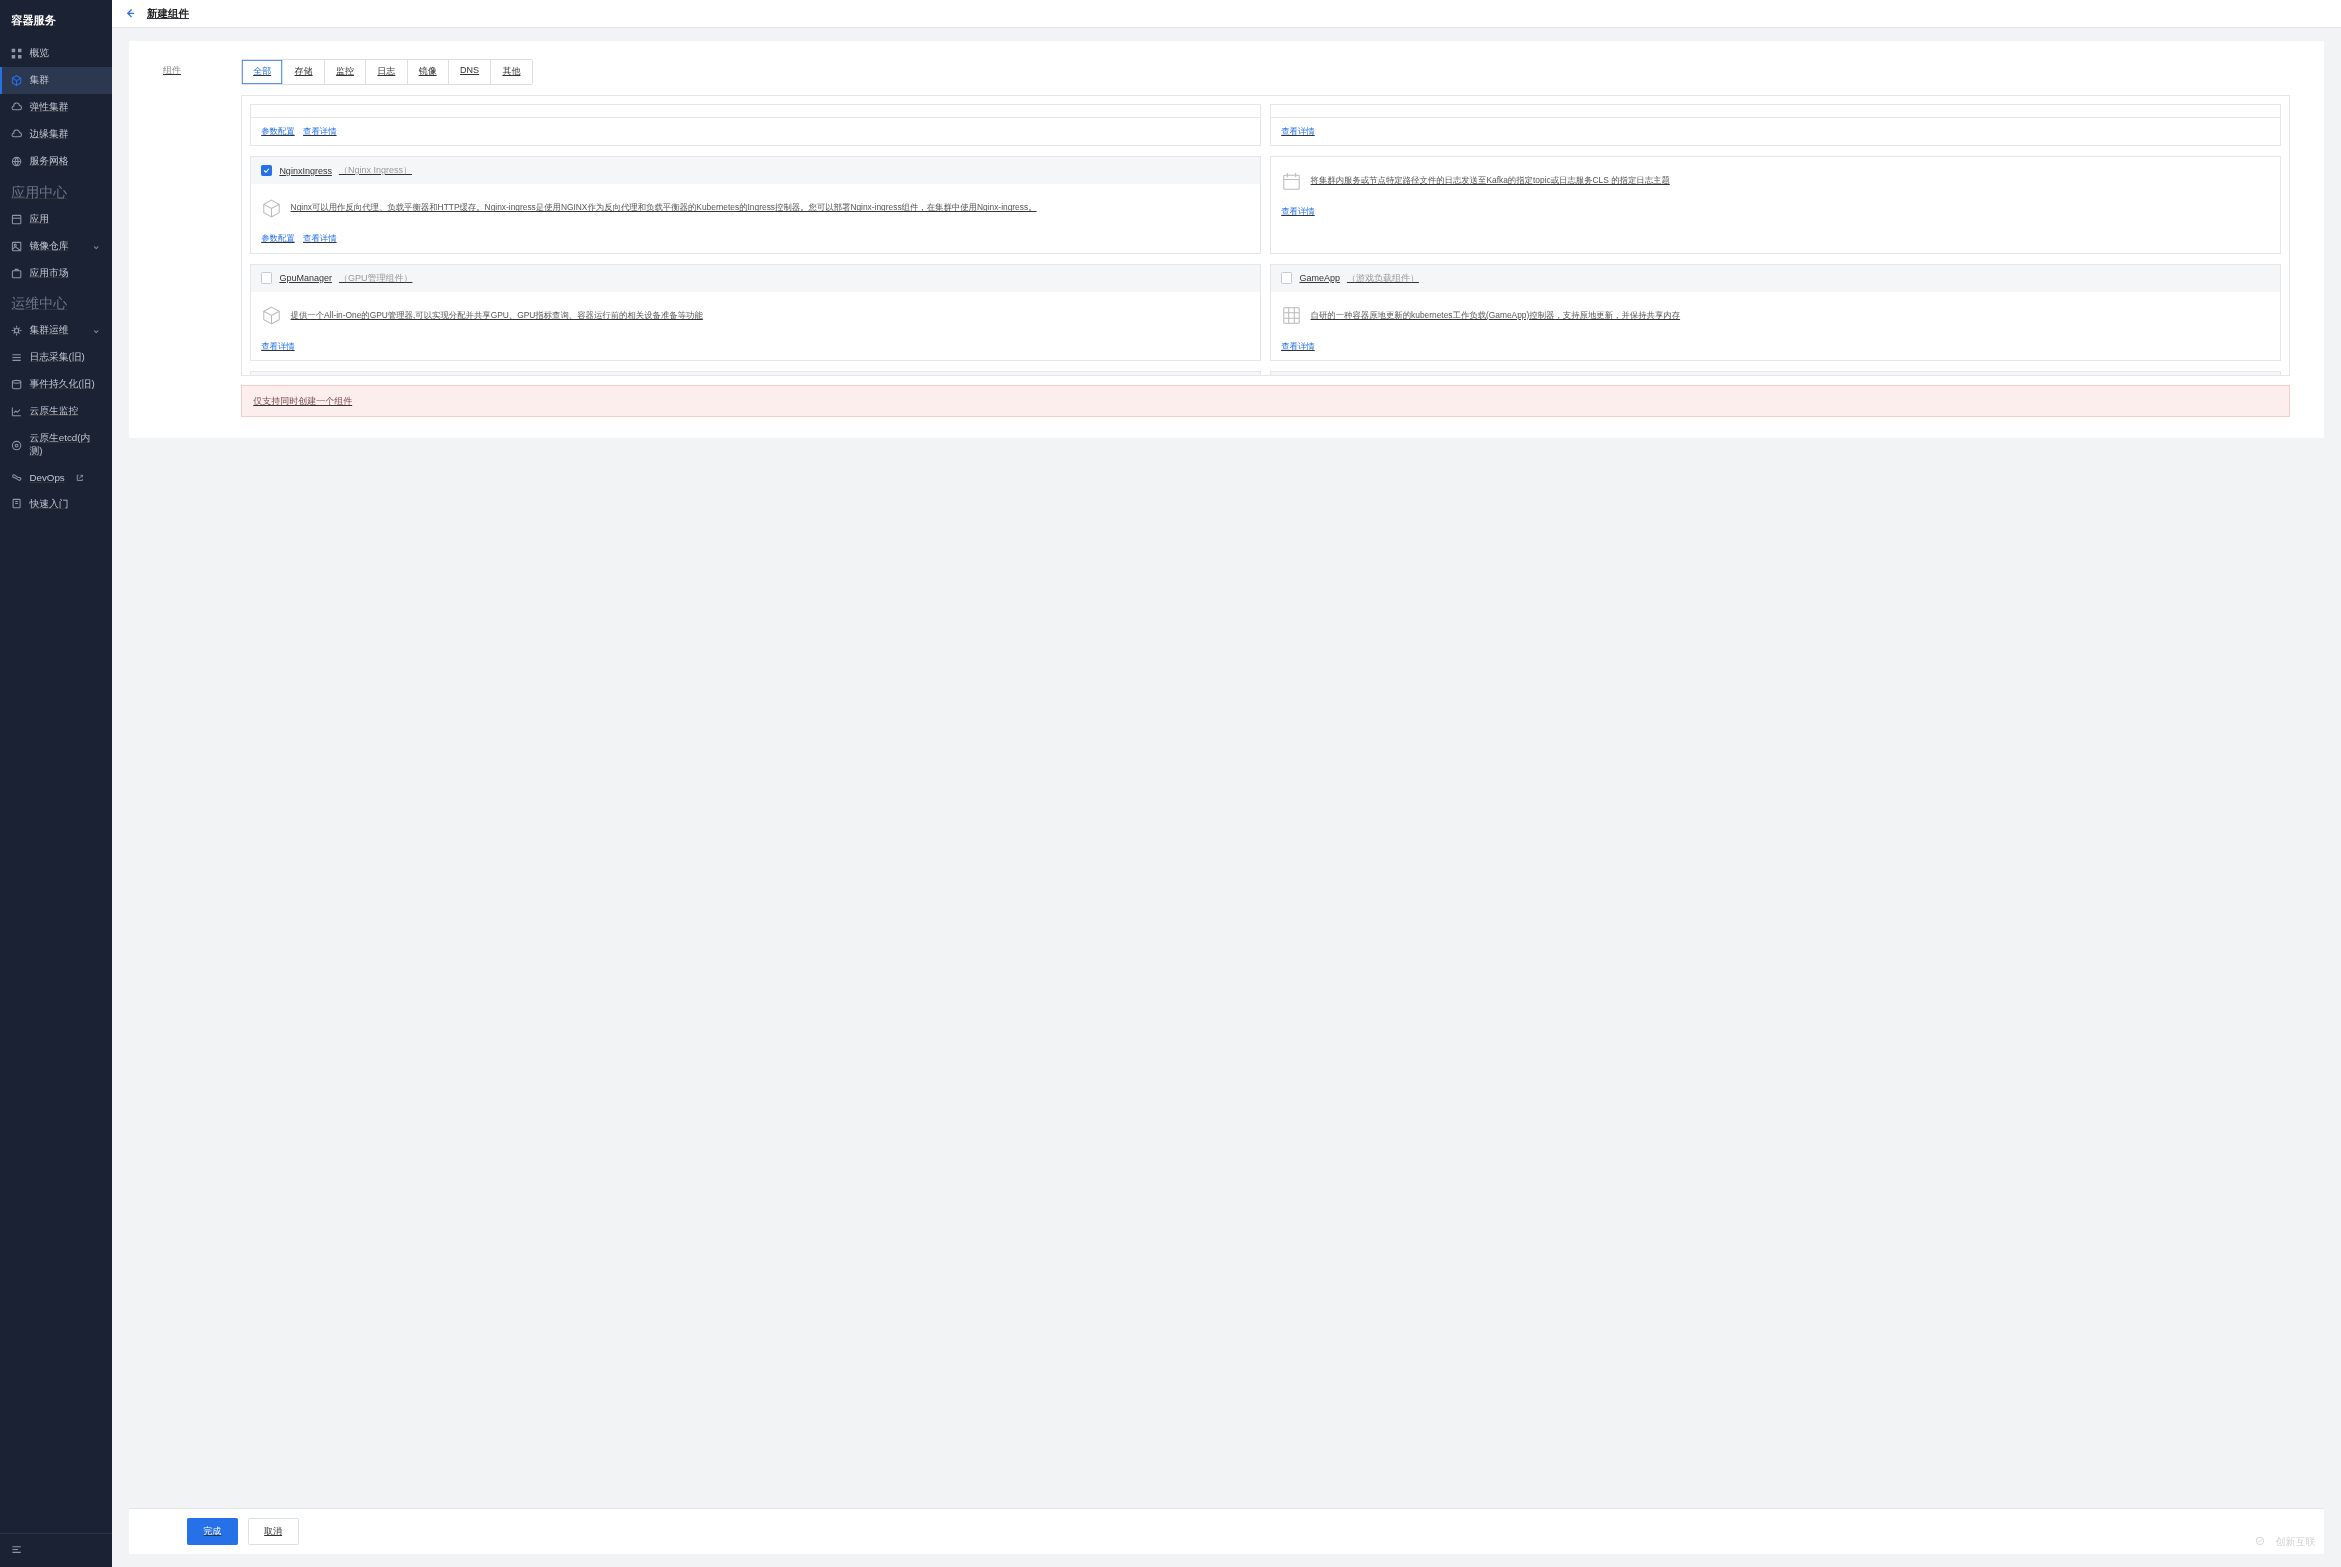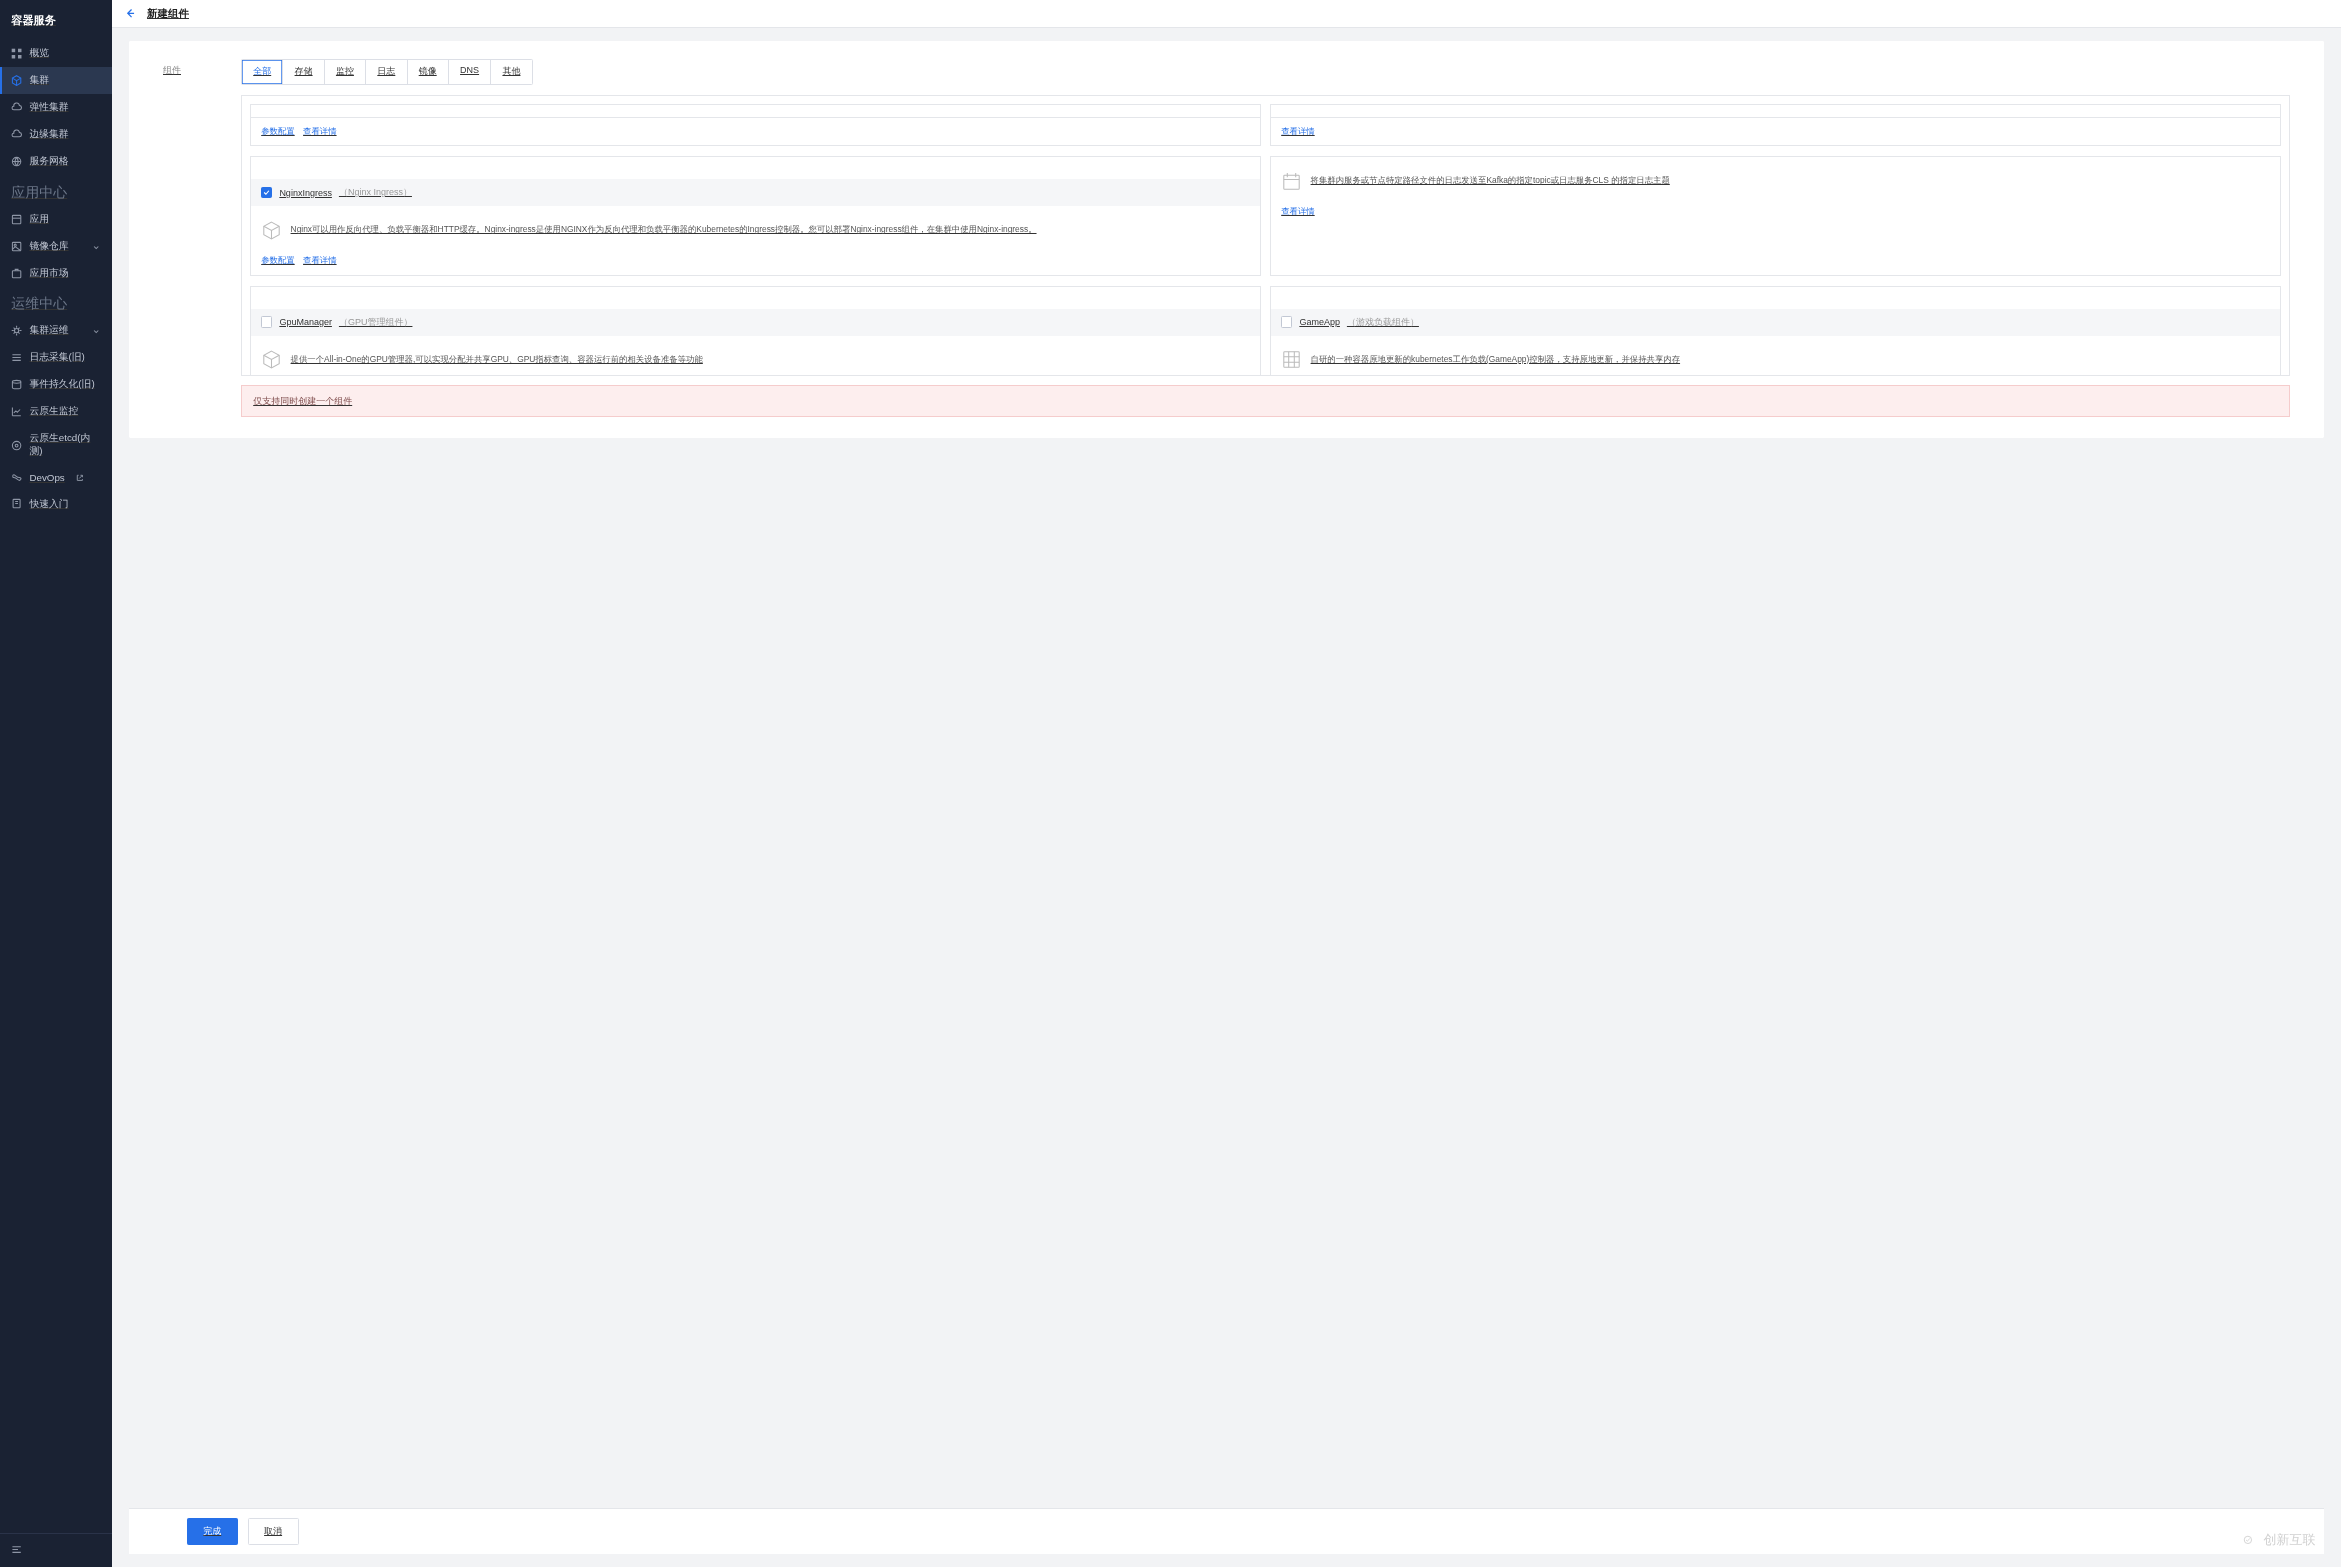--- a/index.html
+++ b/index.html
@@ -33,21 +33,21 @@
     
     .tabs { display: flex; border: 0.7px solid #dcdfe6; border-radius: 1.4px; width: fit-content; }
     .tab { padding: 5.6px 11.2px; font-size: 9px; cursor: pointer; border-right: 0.7px solid #dcdfe6; }
     .tab:last-child { border-right: none; }
     .tab.active { color: #2670e8; box-shadow: inset 0 0 0 0.7px #2670e8; }
 
     
     .grid-wrap { border: 0.7px solid #e4e6ea; padding: 8.4px; margin-top: 9.8px; max-height: 281px; overflow-y: auto; }
     .grid { display: grid; grid-template-columns: 1fr 1fr; gap: 9.8px; }
     .comp-card { border: 0.7px solid #e4e6ea; display: flex; flex-direction: column; }
-    .comp-header { background: #f5f6f8; padding: 7px 9.8px; display: flex; align-items: center; gap: 7px; margin-top: 22px; }
+    .comp-header { background: #f5f6f8; padding: 7px 9.8px; display: flex; align-items: center; gap: 7px; }
     .checkbox { width: 11.2px; height: 11.2px; border: 0.7px solid #c2c8d4; background: #fff; border-radius: 1.4px; display: inline-flex; align-items: center; justify-content: center; cursor: pointer; flex-shrink: 0; }
     .checkbox.checked { background: #2670e8; border-color: #2670e8; }
     .checkbox.checked svg { color: #fff; }
     .comp-name { font-size: 9px; color: #333; font-weight: 500; }
     .comp-alt { font-size: 9px; color: #999; }
     .comp-body { display: flex; align-items: center; gap: 8.4px; padding: 9.8px 9.8px 7px; min-height: 45px; }
     .comp-body .bicon { width: 21px; height: 21px; flex-shrink: 0; color: #bbb; }
     .comp-desc { font-size: 8.4px; color: #555; line-height: 1.6; }
     .comp-footer { padding: 4.2px 9.8px 8.4px; display: flex; gap: 8.4px; }
     .comp-footer a { color: #2670e8; font-size: 8.4px; text-decoration: none; cursor: pointer; }
@@ -60,21 +60,21 @@
     .selected-row { display: flex; gap: 32px; padding: 14px 0 4.2px; }
     .selected-row .slabel { width: 46px; color: #888; font-size: 9px; }
     .selected-row .svalue { font-size: 9px; color: #333; }
 
     
     .footer-bar { background: #fff; padding: 9.8px 34px; margin-top: auto; display: flex; gap: 9.8px; border-top: 0.7px solid #e4e6ea; position: relative; }
     .btn { padding: 5.6px 15.5px; font-size: 9px; border-radius: 1.4px; cursor: pointer; border: 0.7px solid; }
     .btn-primary { background: #2670e8; color: #fff; border-color: #2670e8; }
     .btn-default { background: #fff; color: #333; border-color: #dcdfe6; }
 
-    .watermark { position: absolute; right: 8.4px; bottom: 5.6px; font-size: 13px; color: #aaa; display: flex; align-items: center; gap: 11px; opacity: 0.55; }
+    .watermark { position: absolute; right: 8.4px; bottom: 5.6px; font-size: 10px; color: #aaa; display: flex; align-items: center; gap: 11px; opacity: 0.55; }
 
     
     .collapsed { }
   </style>
 </head>
 <body>
 
 <div class="app">
 
   <div class="sidebar">

